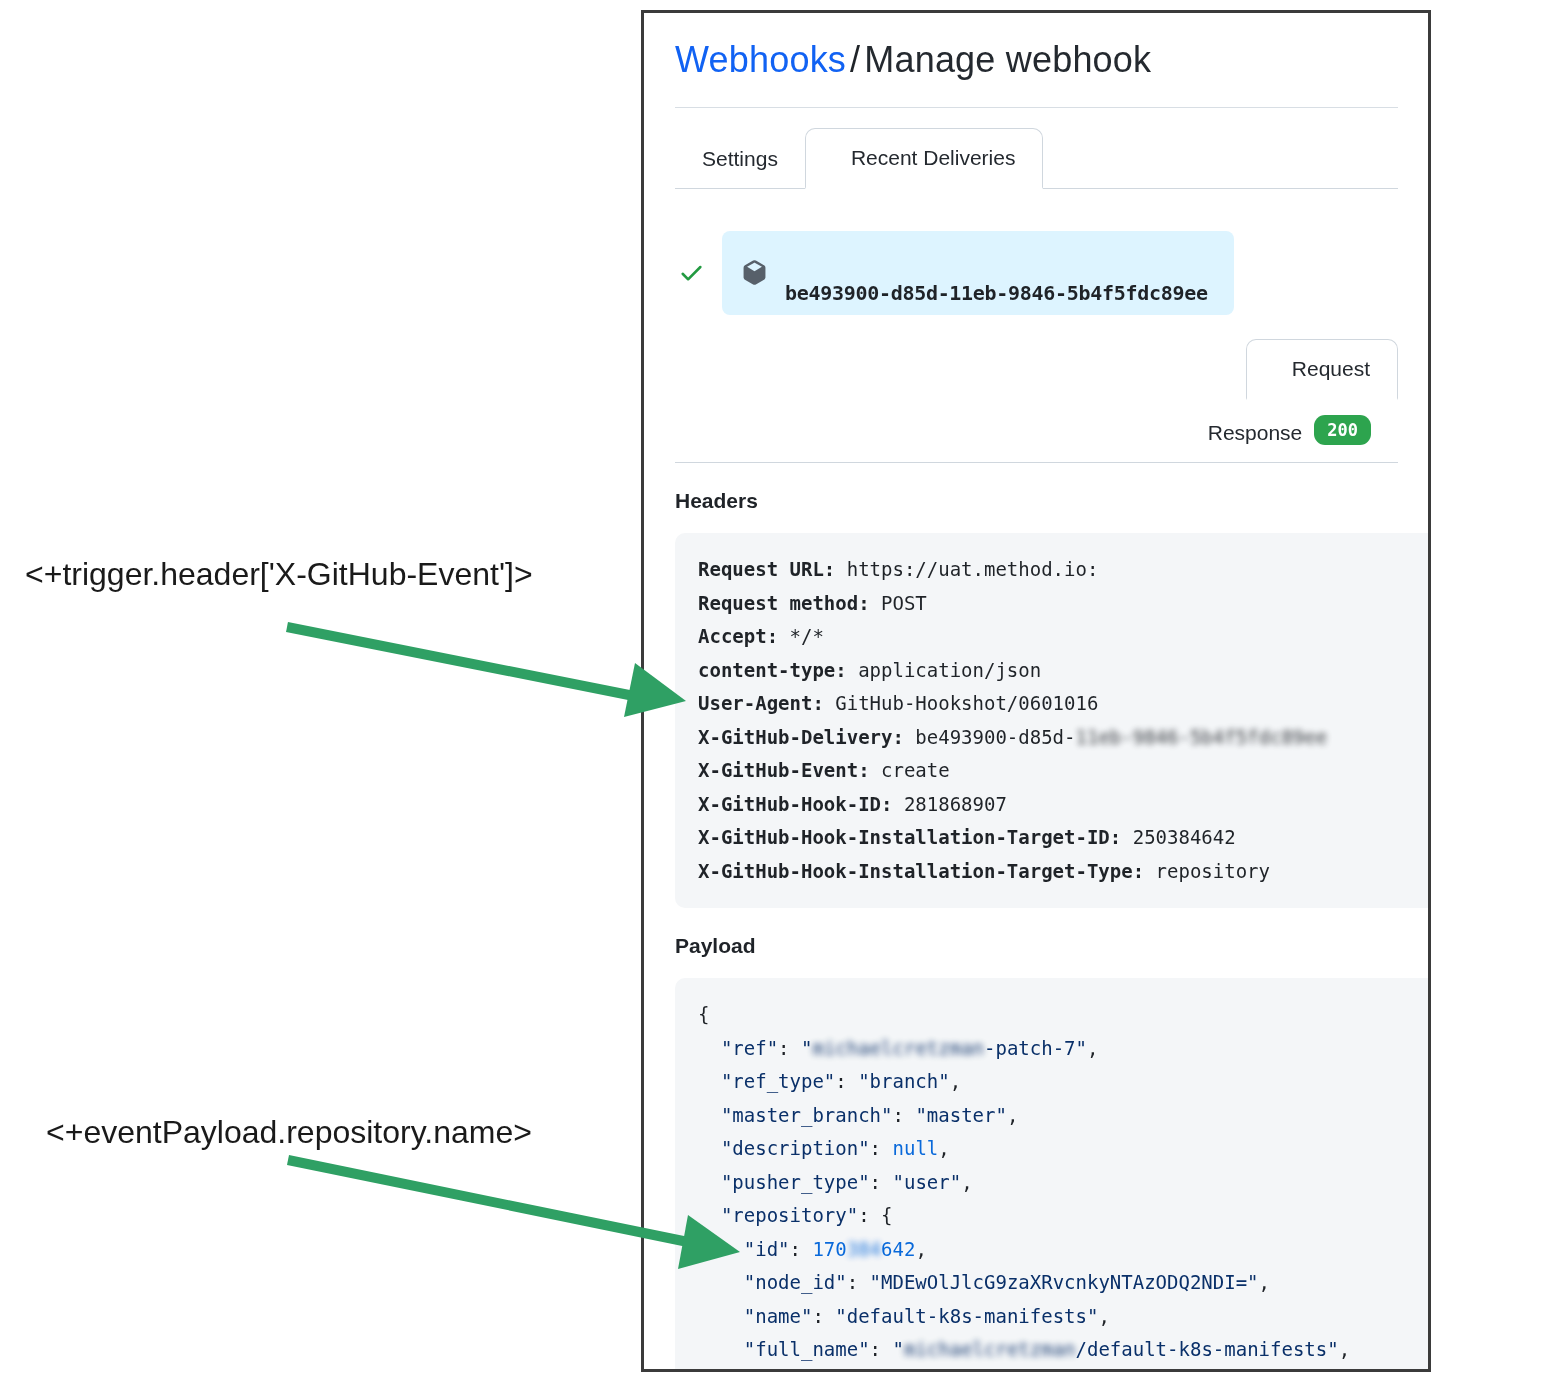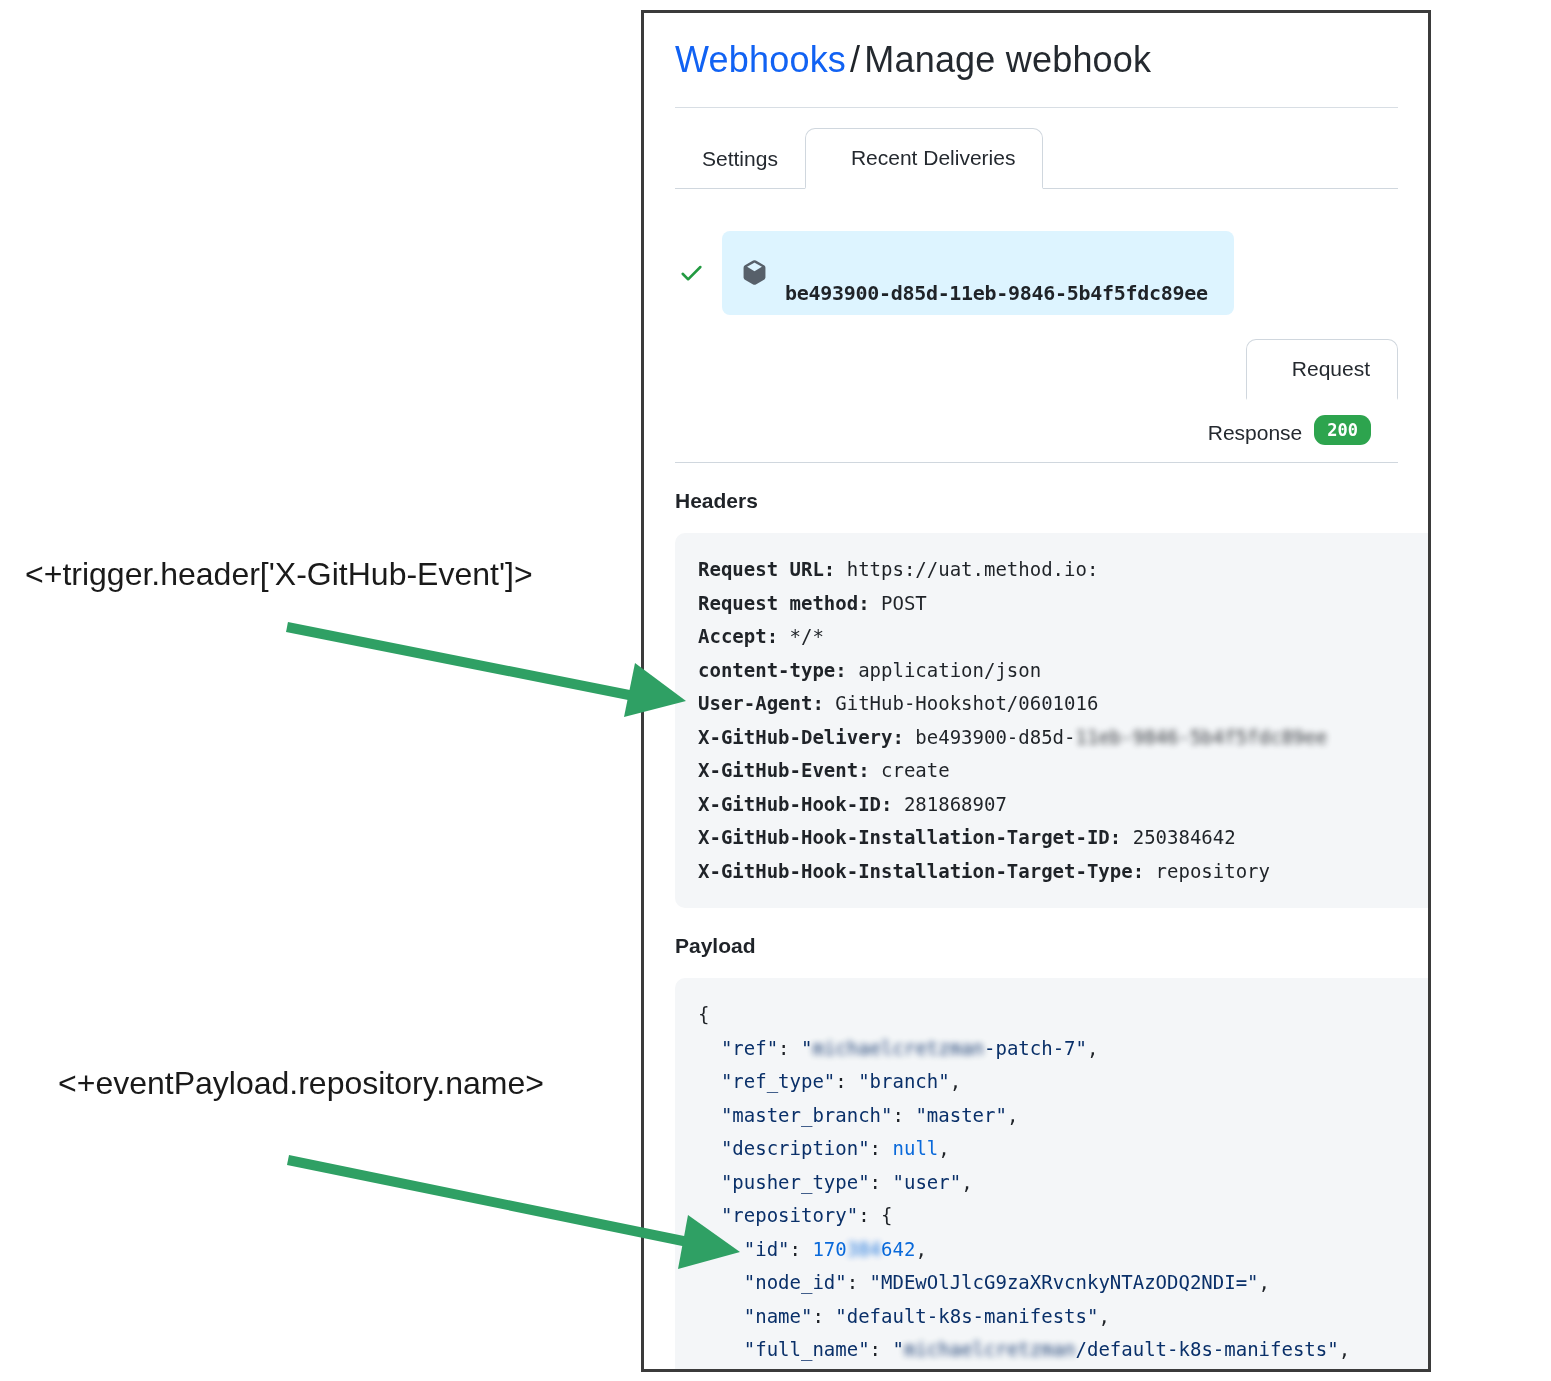--- a/index.html
+++ b/index.html
@@ -10,21 +10,21 @@
     --arrow_green:#2fa064;
   }
   *{box-sizing:border-box; margin:0; padding:0;}
   html,body{width:1551px; height:1381px; background:#ffffff; overflow:hidden;
     font-family:"Liberation Sans", sans-serif; color:var(--text_dark);}
   body{position:relative;}
 
   
   .annotation{position:absolute; font-size:32px; color:#1a1a1a; white-space:nowrap;}
   .annotation.a1{left:25px; top:556px;}
-  .annotation.a2{left:46px; top:1065px;margin-left:12px;}
+  .annotation.a2{left:46px; top:1114px;}
 
   #arrow-overlay{position:absolute; left:0; top:0; width:1551px; height:1381px;
     pointer-events:none; z-index:6;}
 
   
   .panel{position:absolute; left:641px; top:10px; width:790px; height:1362px;
     background:#fff; border:3px solid var(--panel_border); overflow:hidden;}
   .panel-inner{padding-top:26px;}
 
   .page-title{margin-left:31px; font-size:36px; font-weight:500; letter-spacing:.2px;}

